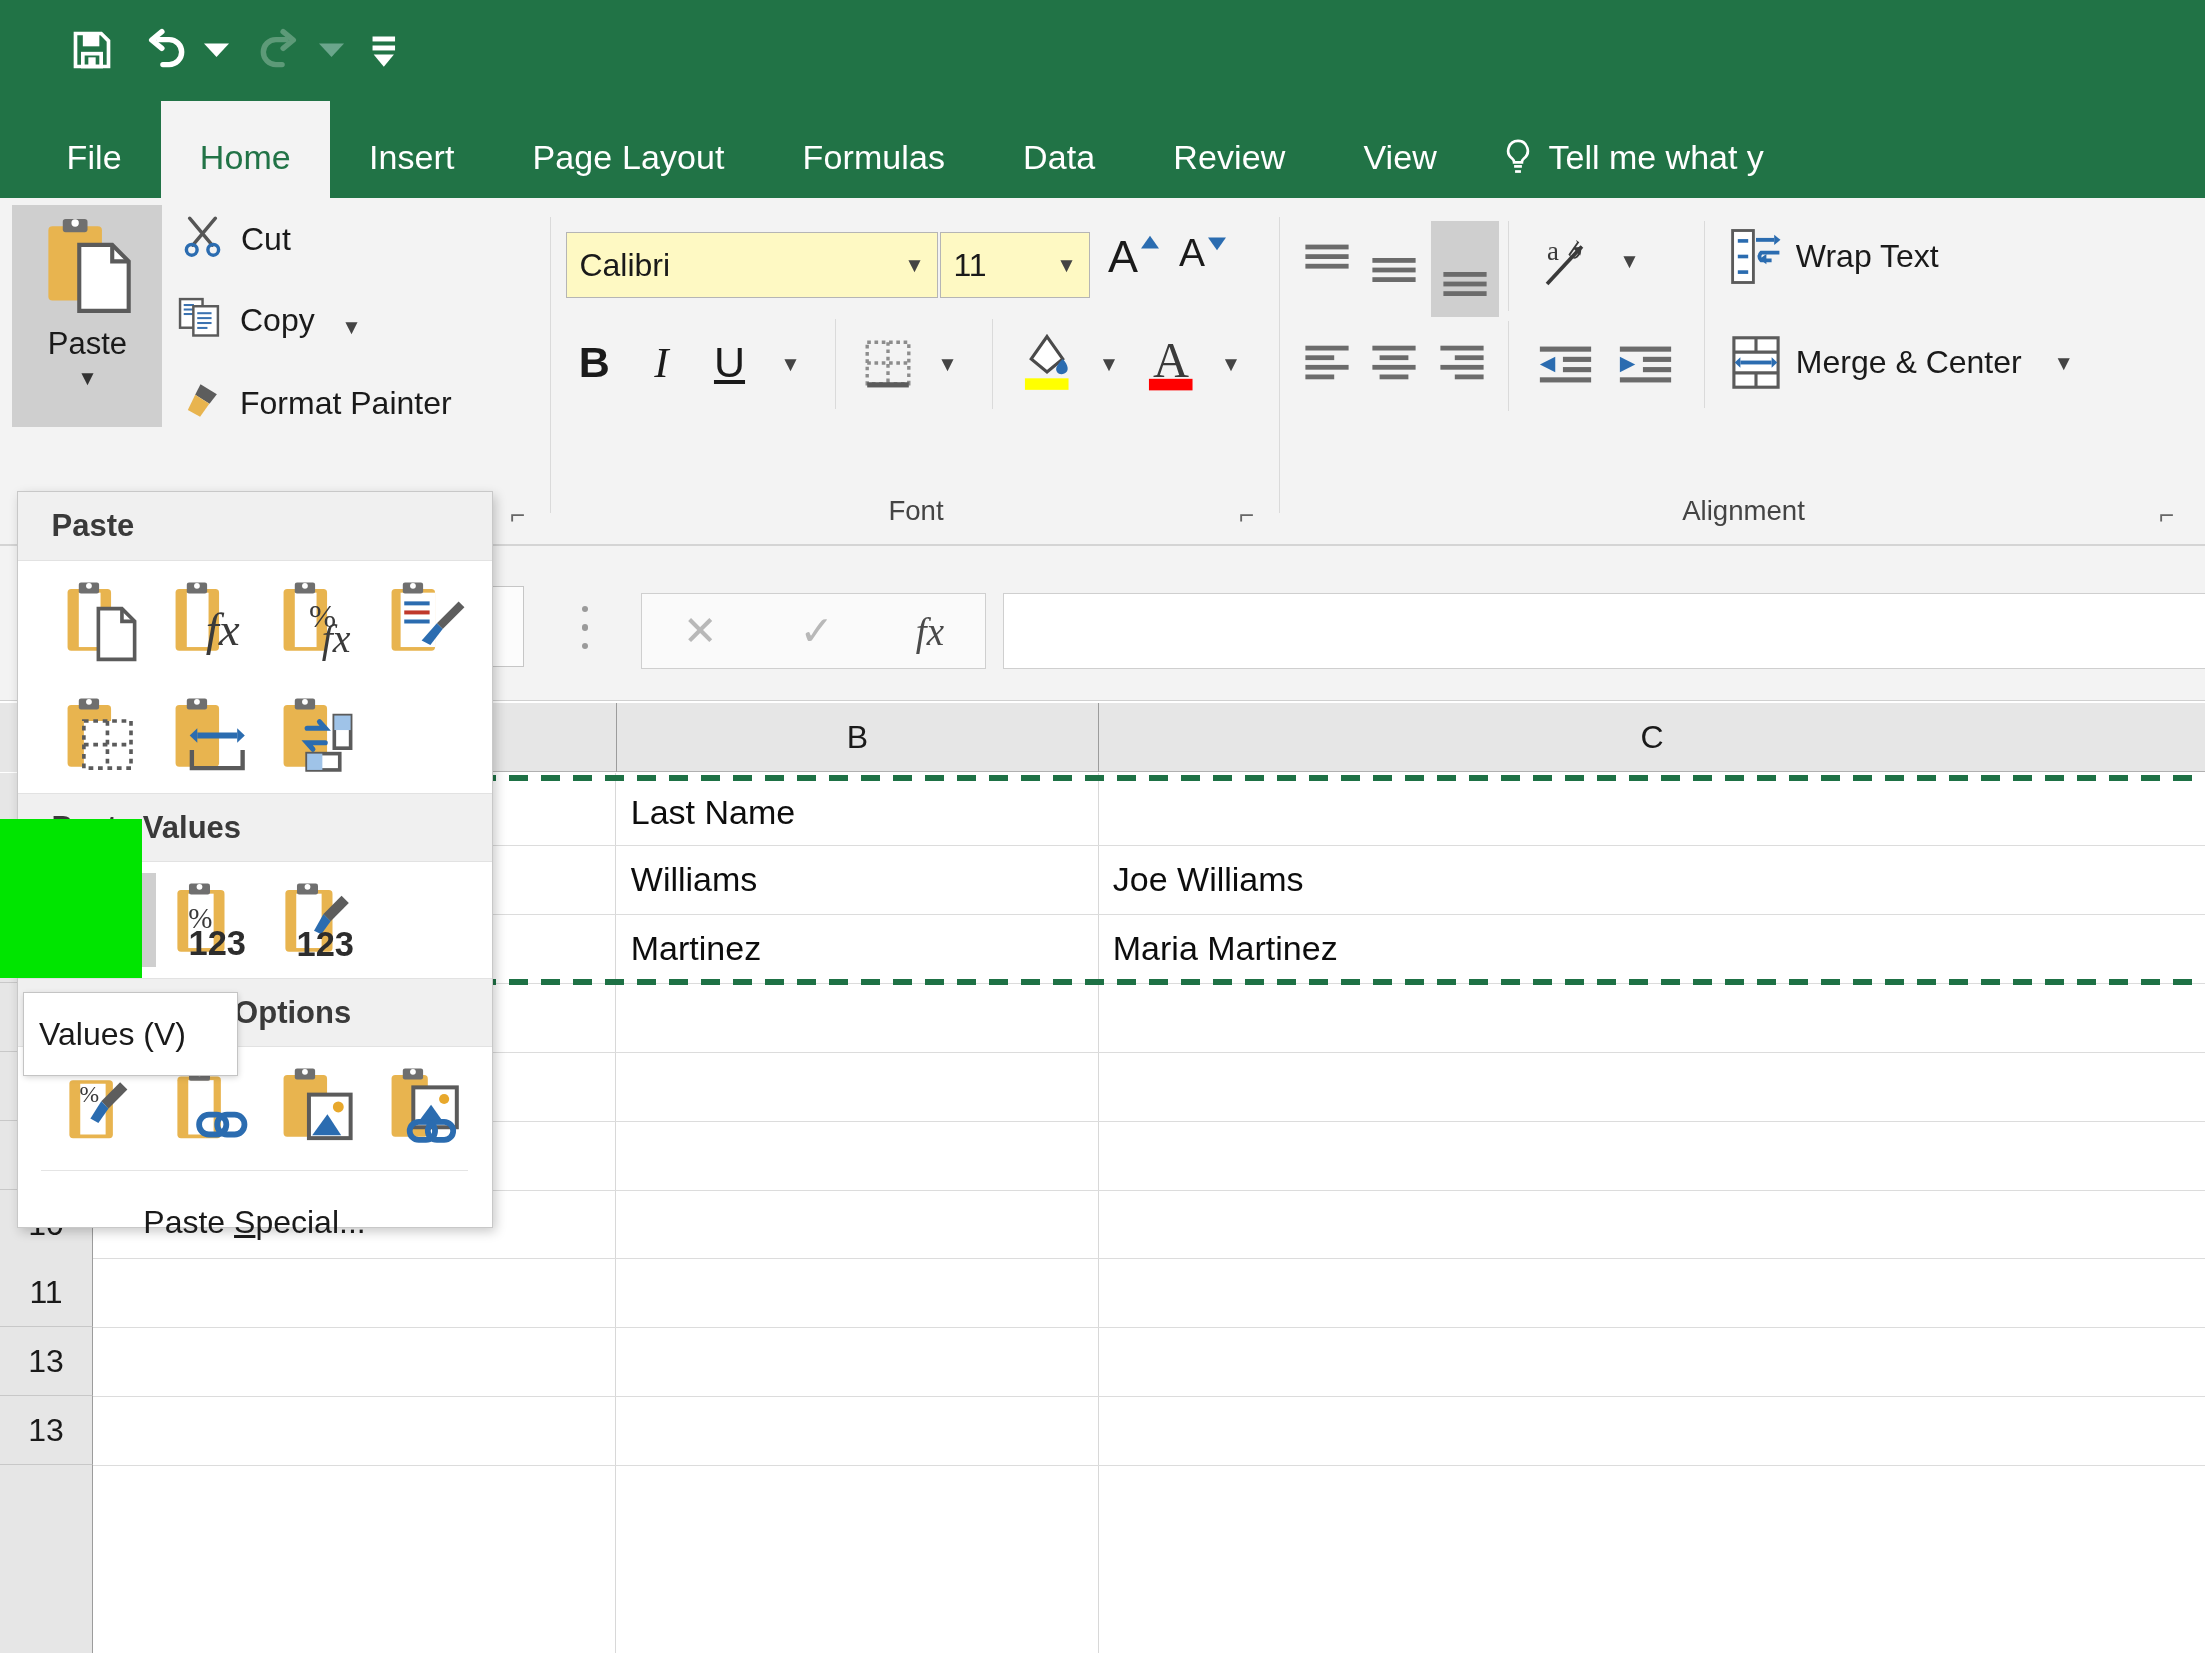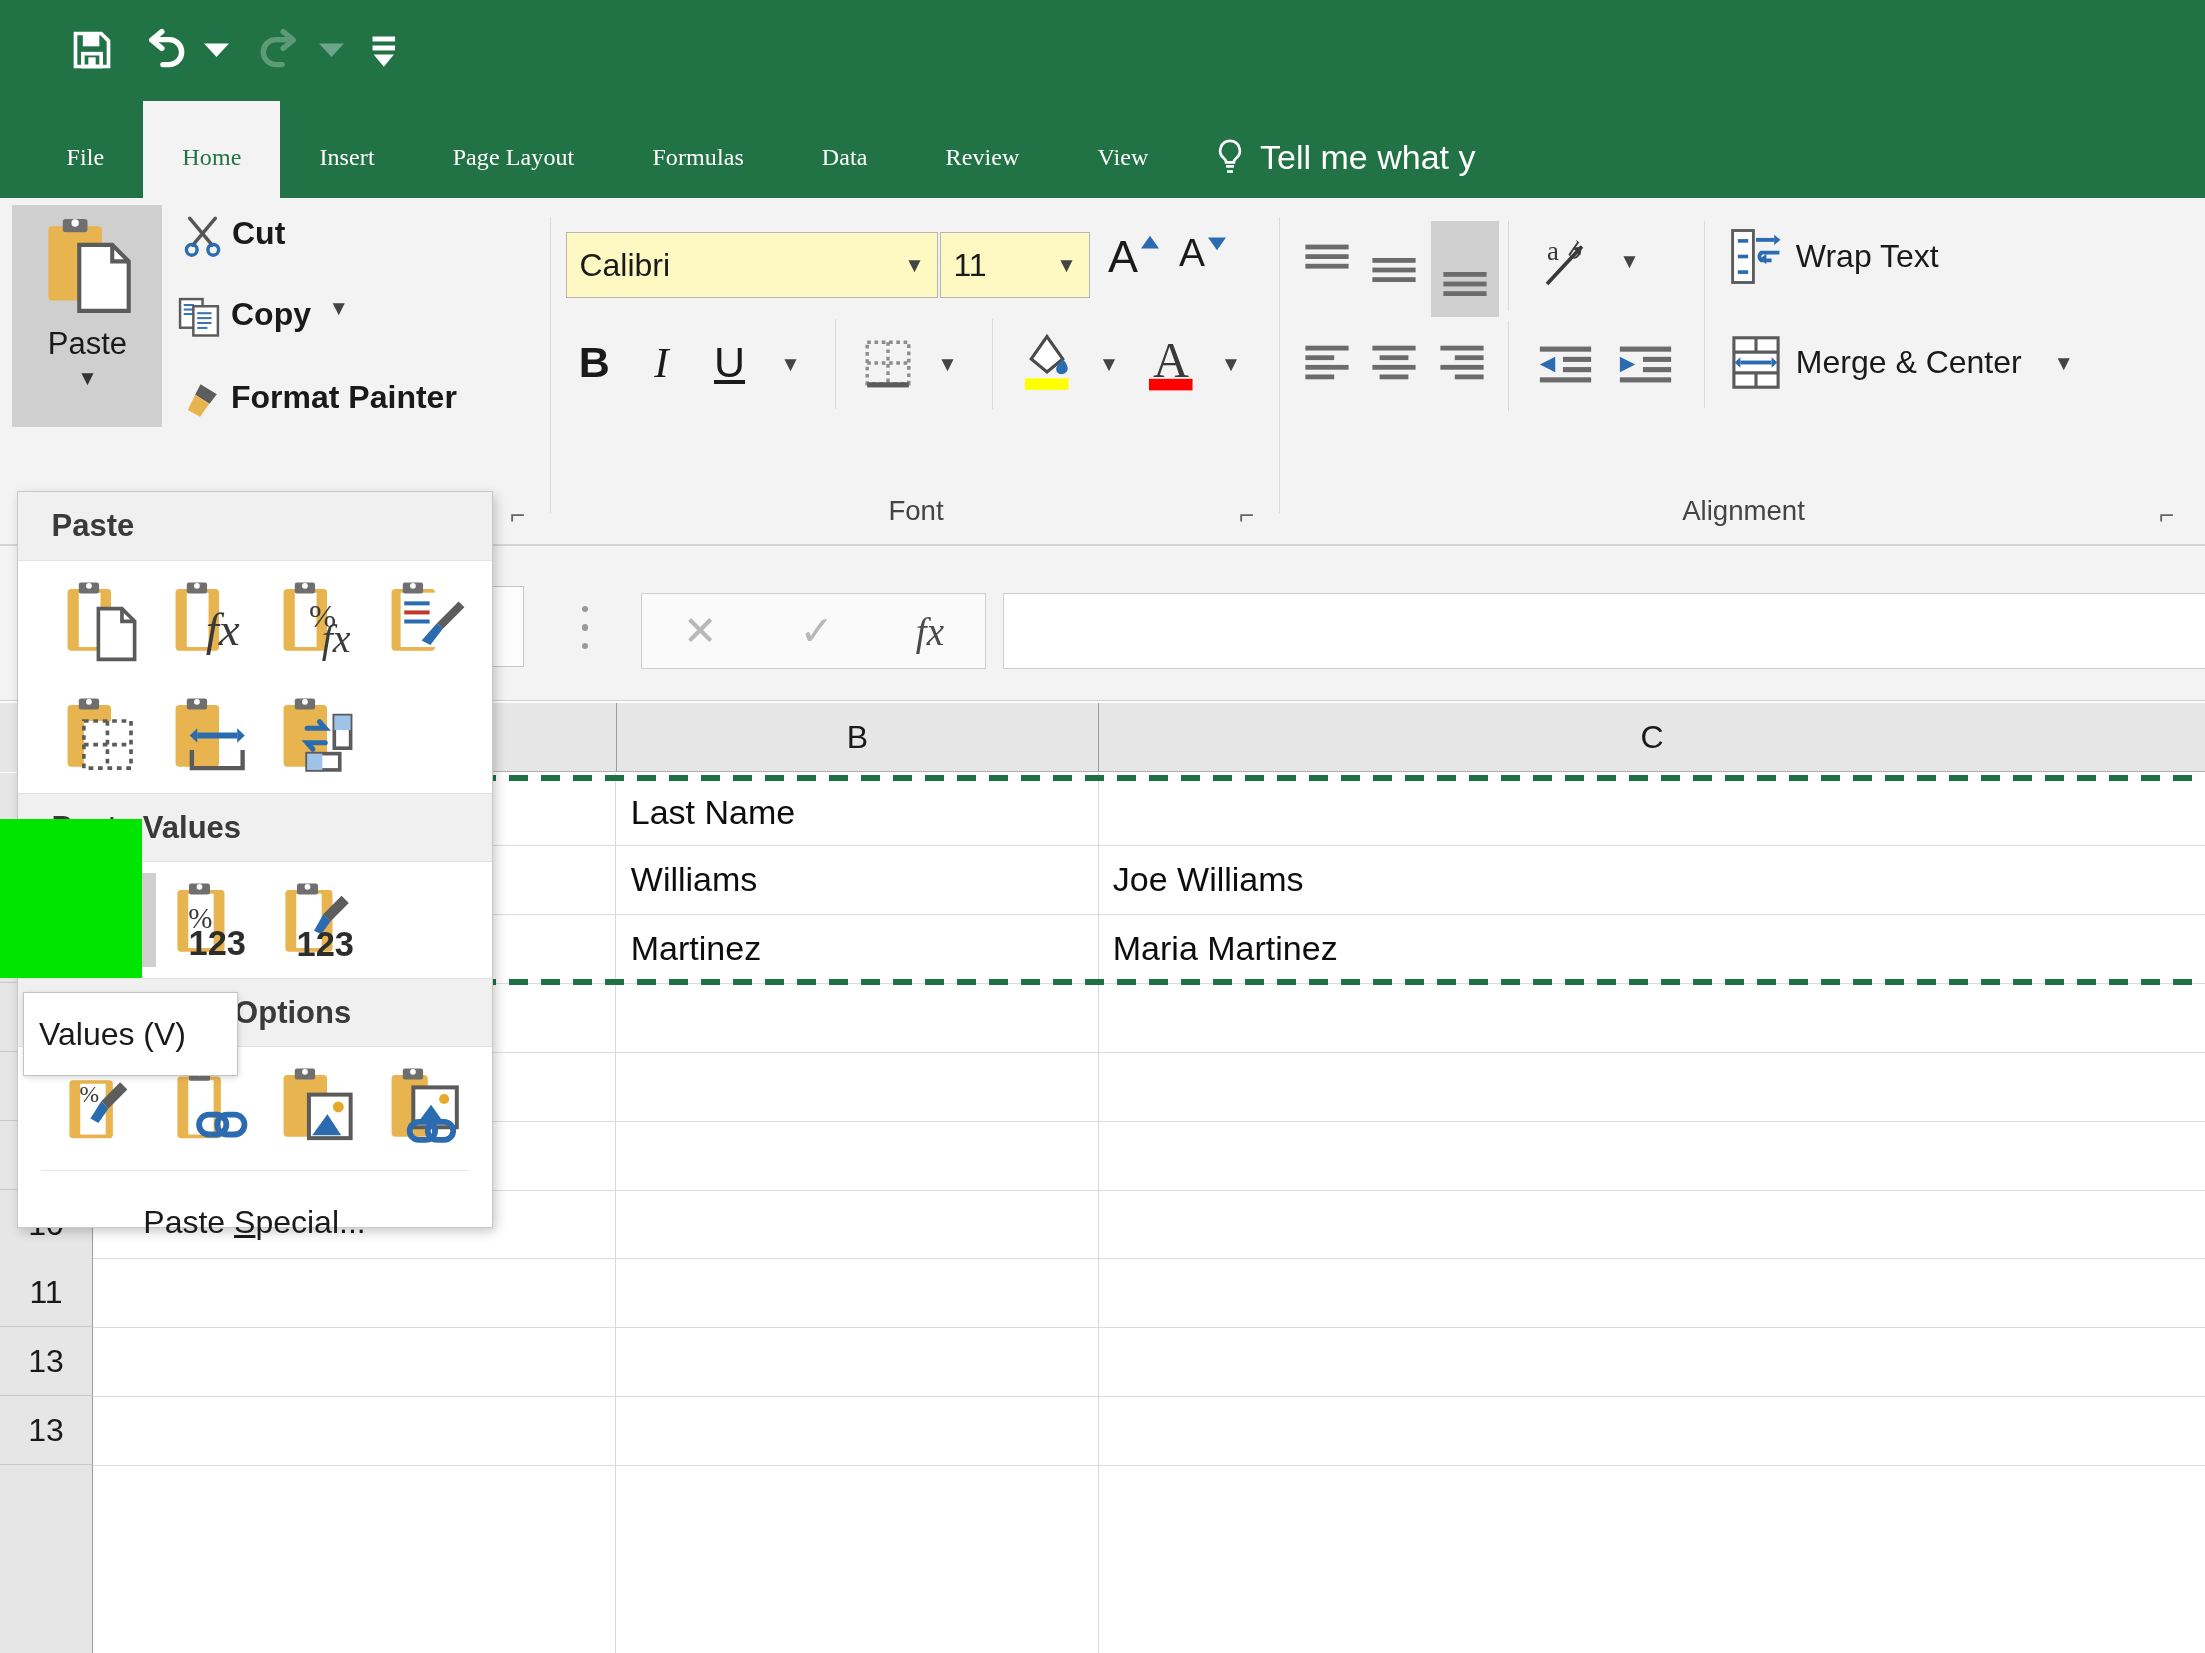--- a/index.html
+++ b/index.html
@@ -15,22 +15,22 @@
     align-items:center; gap:0px; }
   .qat-btn { display:flex; align-items:center; justify-content:center;
     height:66px; padding:0 6.9px; }
   .qat-sep { width:12.4px; }
 
   
   .tabstrip { position:absolute; left:0; top:116px; width:2205px; height:83px;
     background:#217346; }
   .tabs { display:flex; align-items:stretch; height:83px; padding-left:27.6px; }
   .tab { display:flex; align-items:center; justify-content:center;
-    padding:0 39px; color:#ffffff; font-size:24px; white-space:nowrap;
-    letter-spacing:0.1px;font-family:Liberation Serif, serif; }
+    padding:0 39px; color:#ffffff; font-size:34px; white-space:nowrap;
+    letter-spacing:0.1px; }
   .tab.active { background:#f3f3f3; color:#217346; font-weight:400;
     margin-top:-15px; padding-top:15px; }
   .tellme { display:flex; align-items:center; gap:15px; padding-left:27.6px;
     color:#ffffff; font-size:34px; white-space:nowrap; }
 
   
   .ribbon { position:absolute; left:0; top:198px; width:2205px; height:348px;
     background:#f3f3f3; border-bottom:2.1px solid #d4d4d4; }
   .grp { position:absolute; top:0; height:348px; }
   .grp-label { position:absolute; bottom:19.3px; width:100%; text-align:center;
@@ -39,22 +39,22 @@
     background:#dadada; }
   .dialog-launcher { position:absolute; bottom:16.5px; width:30px; height:30px;
     color:#666; font-size:26px; }
 
   
   .paste-big { position:absolute; left:12.4px; top:6.9px; width:150px; height:222px;
     background:#cfcfcf; display:flex; flex-direction:column; align-items:center;
     justify-content:flex-start; padding-top:9.6px; }
   .paste-big .lbl { font-size:31px; color:#1a1a1a; margin-top:8.3px; }
   .paste-big .caret { margin-top:4.1px; font-size:20.7px; color:#333; }
-  .clip-item { position:absolute; display:flex; align-items:flex-start; gap:8px;
-    font-size:32px; color:#1a1a1a; white-space:nowrap;font-weight:bold; }
+  .clip-item { position:absolute; display:flex; align-items:flex-end; gap:17px;
+    font-size:32px; color:#1a1a1a; white-space:nowrap; }
 
   
   .fontbox { position:absolute; background:#fef9c3; border:1.4px solid #b5b5b5;
     display:flex; align-items:center; padding:0 12.4px; font-size:32px;
     color:#1a1a1a; }
   .fontbox .car { margin-left:auto; font-size:20.7px; color:#444; }
   .fbtn { position:absolute; display:flex; align-items:center;
     justify-content:center; color:#1a1a1a; }
   .abtn { position:absolute; display:flex; align-items:flex-start;
     justify-content:center; }

